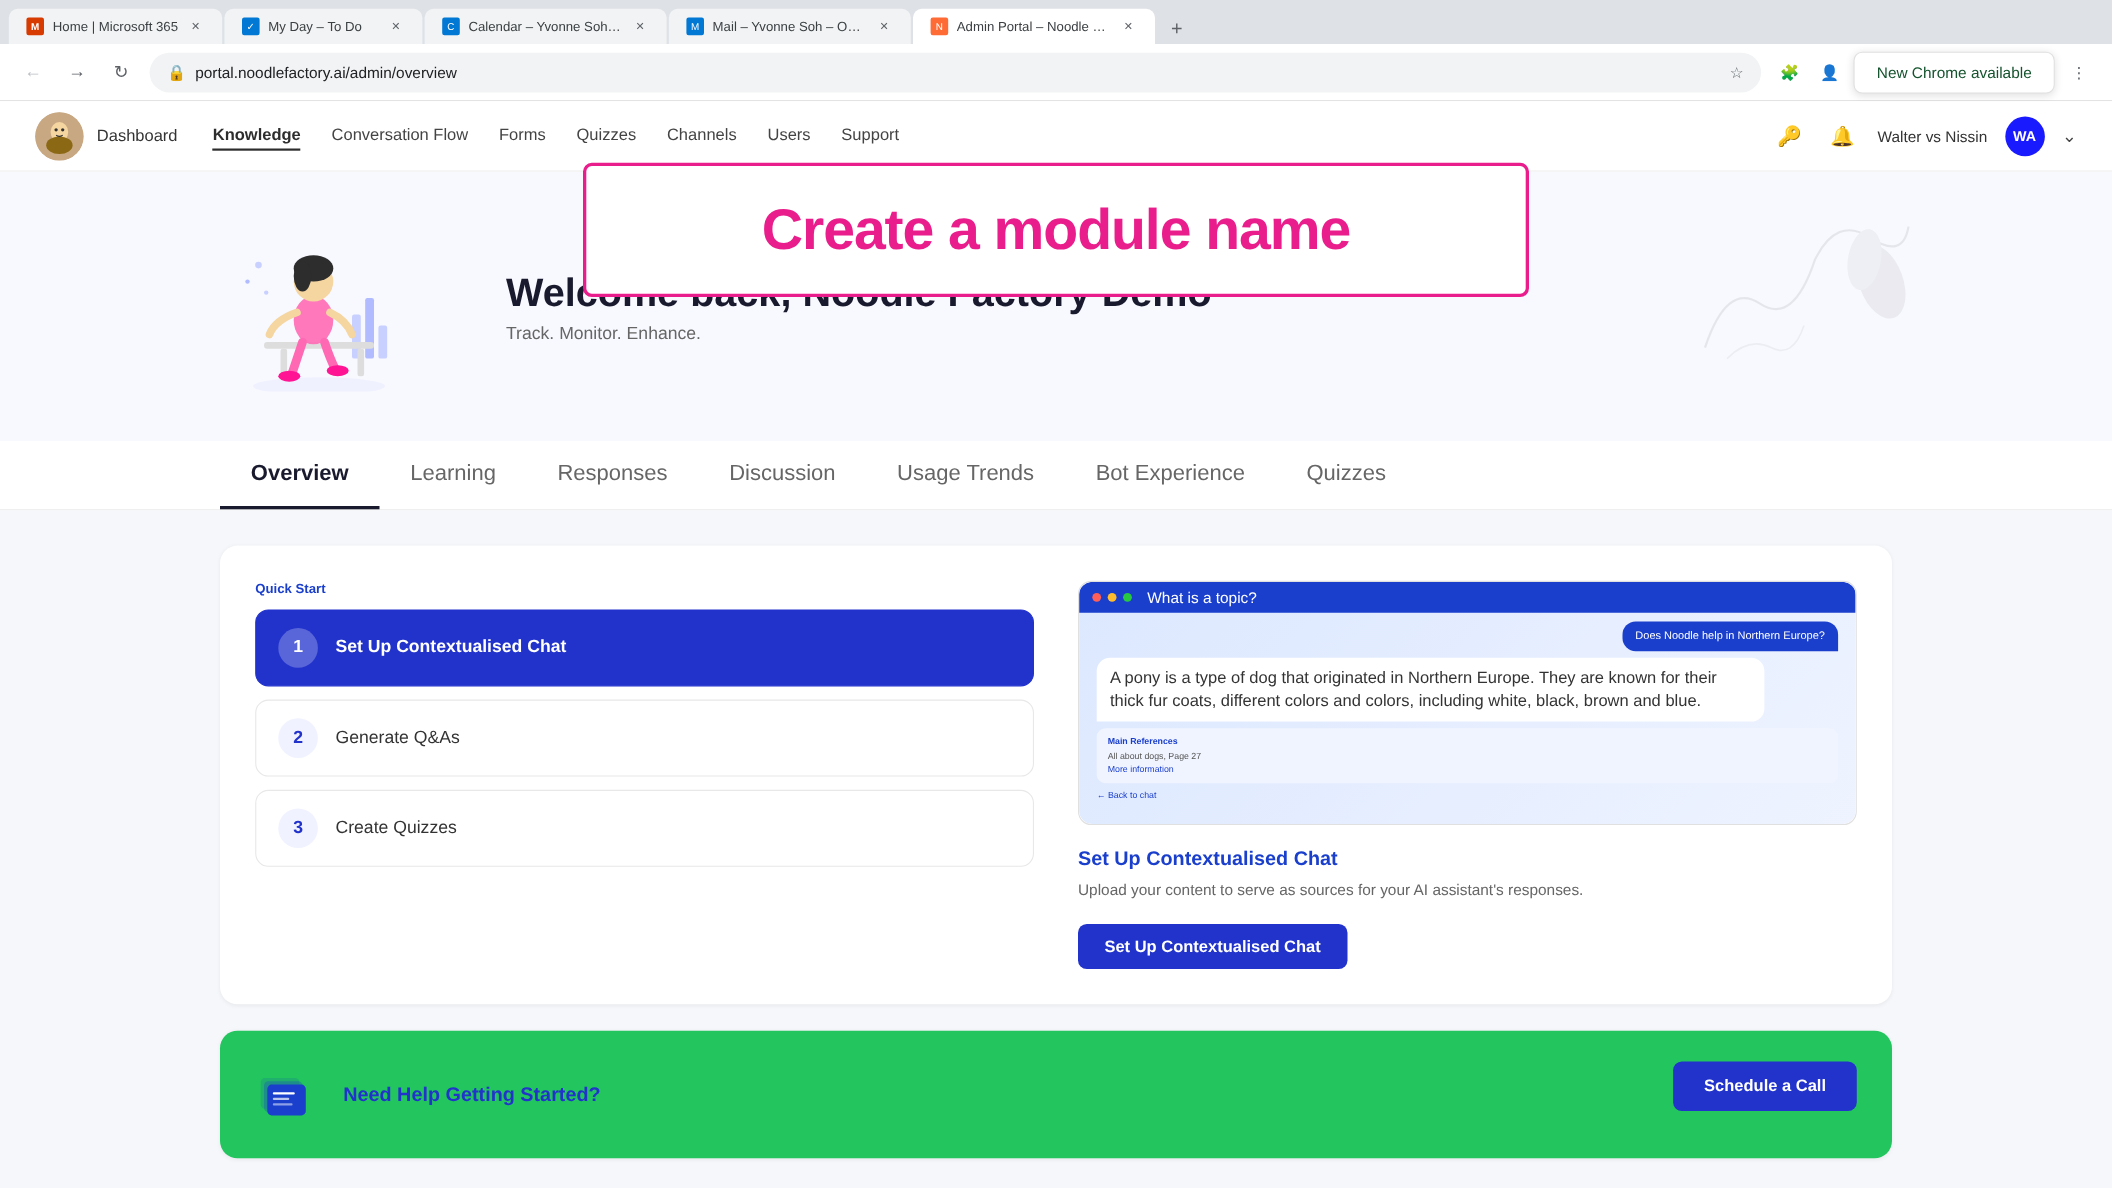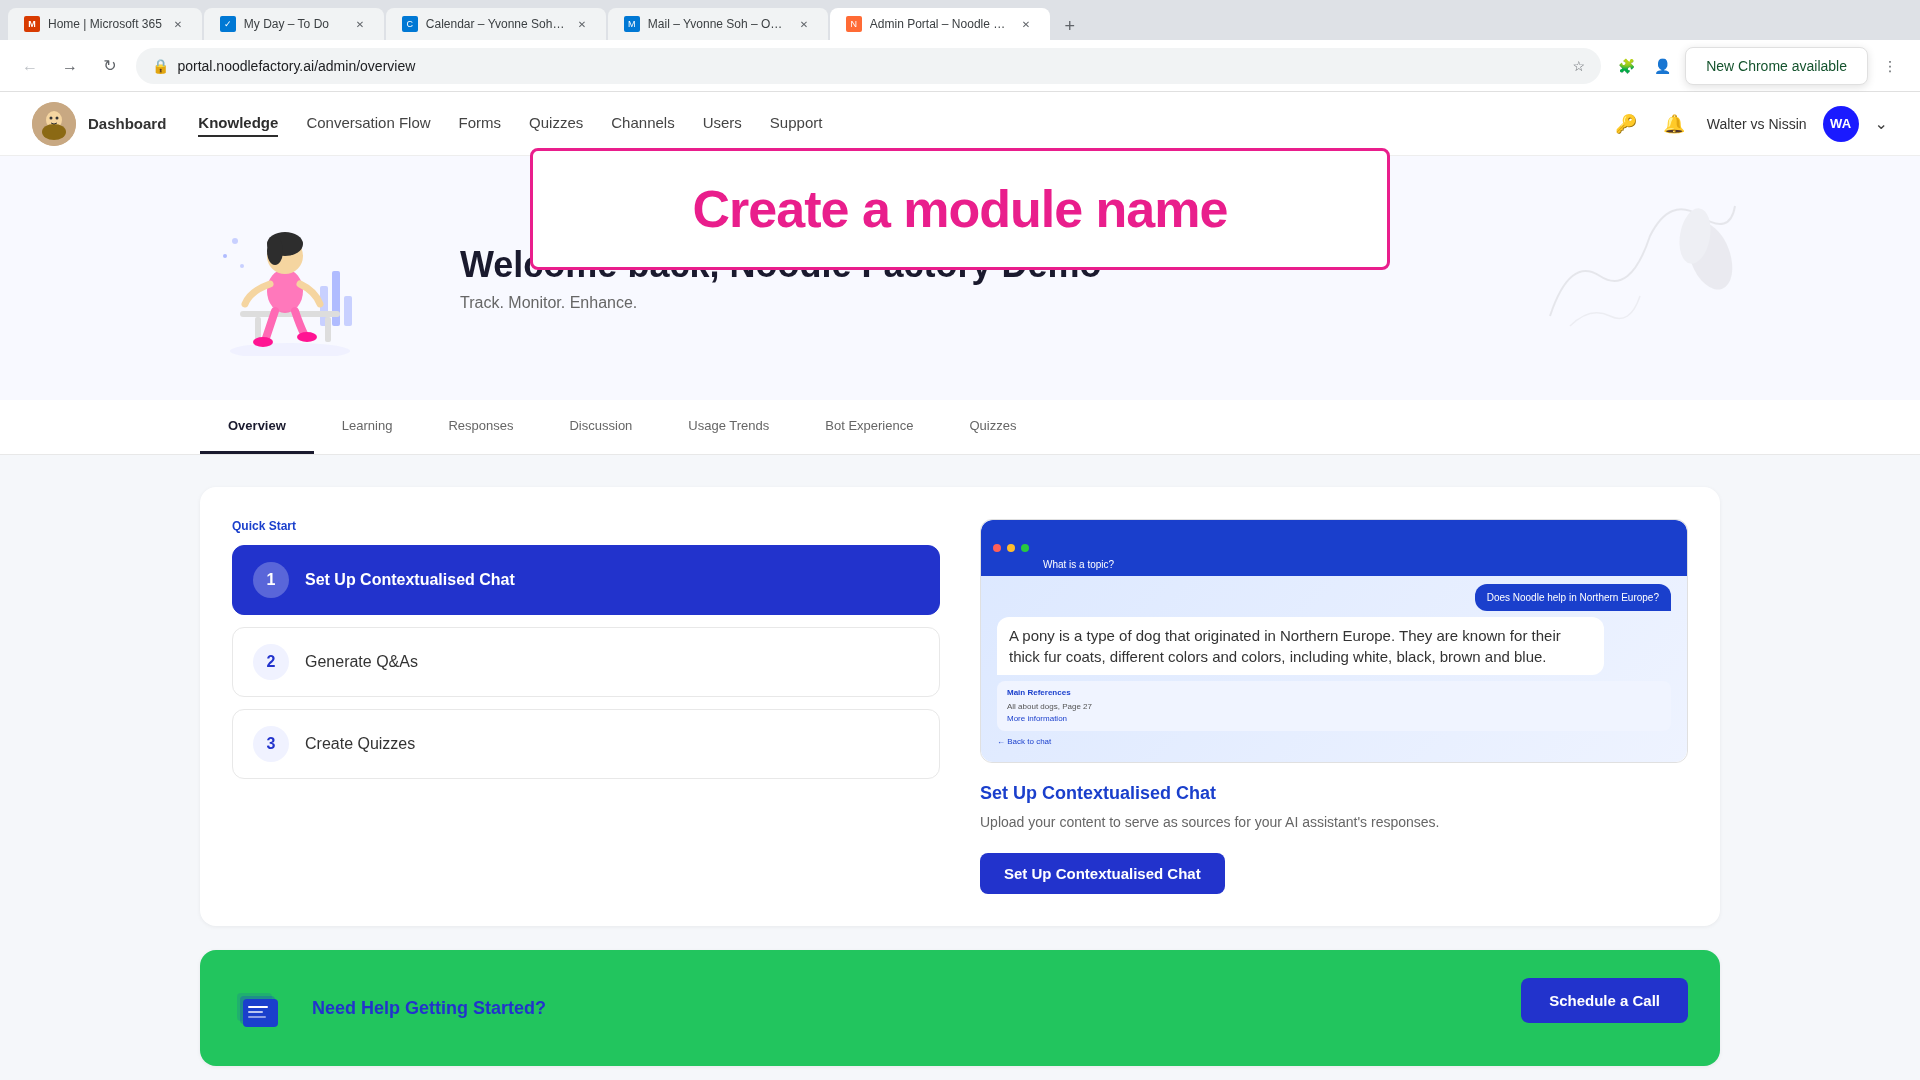--- a/index.html
+++ b/index.html
@@ -44,21 +44,21 @@
 
     
     .hero { background: #f8f9ff; padding: 40px 200px; display: flex; align-items: center; gap: 60px; min-height: 200px; position: relative; overflow: hidden; }
     .hero-illustration { width: 200px; flex-shrink: 0; }
     .hero-text h1 { font-size: 36px; font-weight: 600; color: #1a1a2e; margin-bottom: 8px; }
     .hero-text p { font-size: 16px; color: #666; }
 
     
     .tabs-container { background: #fff; padding: 0 200px; border-bottom: 1px solid #e8e8e8; margin-top: 0; }
     .tabs { display: flex; gap: 0; }
-    .tab-item { padding: 18px 28px; font-size: 13px; color: #666; cursor: pointer; border-bottom: 3px solid transparent; white-space: nowrap; }
+    .tab-item { padding: 18px 28px; font-size: 20px; color: #666; cursor: pointer; border-bottom: 3px solid transparent; white-space: nowrap; }
     .tab-item.active { color: #1a1a2e; font-weight: 600; border-bottom: 3px solid #1a1a2e; }
 
     
     .main-content { padding: 32px 200px; background: #f5f7fa; min-height: 500px; }
 
     
     .card { background: #fff; border-radius: 16px; padding: 32px; margin-bottom: 24px; box-shadow: 0 1px 4px rgba(0,0,0,0.06); }
     .quick-start-grid { display: grid; grid-template-columns: 1fr 1fr; gap: 40px; }
     .quick-start-title { font-size: 12px; font-weight: 700; color: #1a3fcc; margin-bottom: 12px; }
     .quick-start-items { display: flex; flex-direction: column; gap: 12px; }
@@ -166,21 +166,21 @@
       <div class="logo-avatar">
         <svg viewBox="0 0 44 44" xmlns="http://www.w3.org/2000/svg">
           <circle cx="22" cy="22" r="22" fill="#c8a882"></circle>
           <ellipse cx="22" cy="18" rx="8" ry="9" fill="#f5d5a0"></ellipse>
           <ellipse cx="22" cy="30" rx="12" ry="8" fill="#8B6914"></ellipse>
           <circle cx="19" cy="16" r="1.5" fill="#333"></circle>
           <circle cx="25" cy="16" r="1.5" fill="#333"></circle>
           <path d="M19 21 Q22 23 25 21" stroke="#333" stroke-width="1" fill="none"></path>
         </svg>
       </div>
-      <span style="font-size:15px;font-weight:700;color:#333;cursor:pointer;">Dashboard</span>
+      <span style="font-size:15px;font-weight:400;color:#333;cursor:pointer;">Dashboard</span>
     </div>
     <div class="nav-links">
       <a class="nav-link active">Knowledge</a>
       <a class="nav-link">Conversation Flow</a>
       <a class="nav-link">Forms</a>
       <a class="nav-link">Quizzes</a>
       <a class="nav-link">Channels</a>
       <a class="nav-link">Users</a>
       <a class="nav-link">Support</a>
     </div>
@@ -286,21 +286,21 @@
 
         <div class="qs-right">
 
           <div class="chat-preview">
             <div style="background: linear-gradient(135deg, #dce8ff 0%, #eef3ff 100%); padding: 16px; border-radius: 12px; min-height: 220px; position: relative; overflow: hidden;">
 
               <div style="background:#1a3fcc;border-radius:8px 8px 0 0;padding:6px 12px;display:flex;align-items:center;gap:6px;margin:-16px -16px 8px -16px;">
                 <div style="width:8px;height:8px;border-radius:50%;background:#ff5f57;"></div>
                 <div style="width:8px;height:8px;border-radius:50%;background:#febc2e;"></div>
                 <div style="width:8px;height:8px;border-radius:50%;background:#28c840;"></div>
-                <span style="color:#fff;font-size:10px;margin-left:8px;margin-top:33px;">What is a topic?</span>
+                <span style="color:#fff;font-size:14px;margin-left:8px;">What is a topic?</span>
               </div>
 
               <div style="display:flex;flex-direction:column;gap:6px;">
                 <div style="background:#1a3fcc;color:#fff;border-radius:12px 12px 0 12px;padding:8px 12px;font-size:10px;max-width:80%;align-self:flex-end;">Does Noodle help in Northern Europe?</div>
                 <div style="background:#fff;color:#333;border-radius:12px 12px 12px 0;padding:8px 12px;font-size:15px;max-width:90%;line-height:1.4;">
                   A pony is a type of dog that originated in Northern Europe. They are known for their thick fur coats, different colors and colors, including white, black, brown and blue.
                 </div>
                 <div style="background:#f0f4ff;color:#555;border-radius:8px;padding:6px 10px;font-size:8px;line-height:1.5;">
                   <div style="font-weight:600;color:#1a3fcc;margin-bottom:2px;">Main References</div>
                   <div>All about dogs, Page 27</div>

